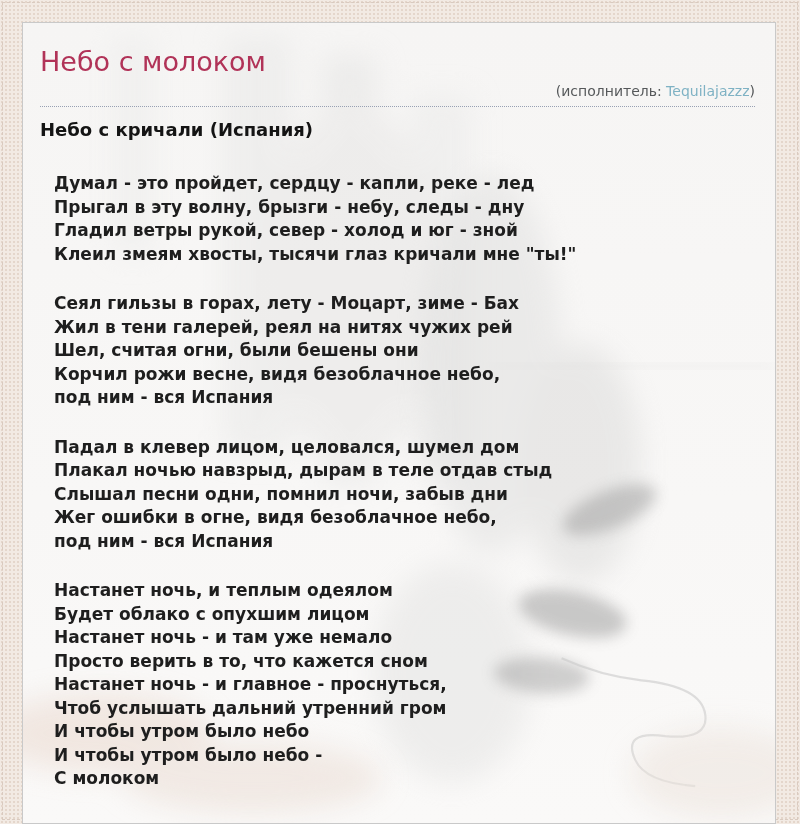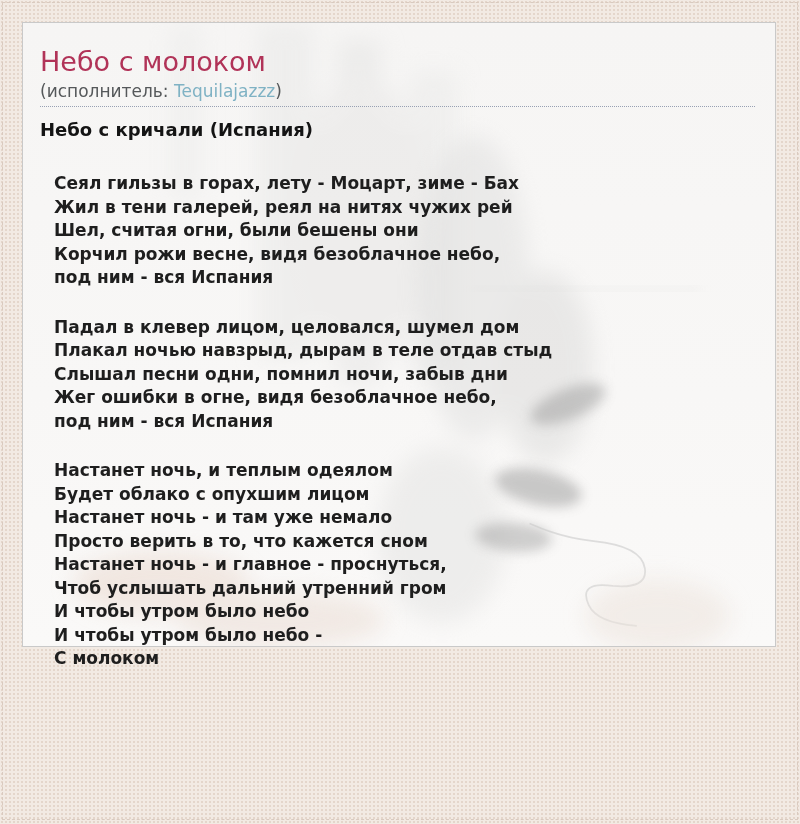--- a/index.html
+++ b/index.html
@@ -20,42 +20,43 @@
     background-color:var(--outer-bg);
     background-image:radial-gradient(circle,var(--outer-dot) 1px,rgba(0,0,0,0) 1.2px);
     background-size:4px 4px;
   }
   .outer-frame{
     position:absolute;left:2px;top:2px;right:2px;bottom:4px;
     border:1px dashed #d9cabf;
     pointer-events:none;
   }
   .card{
-    position:absolute;left:22px;top:22px;width:754px;height:625px;
+    position:absolute;left:22px;top:22px;width:754px;height:802px;
     border:1px solid var(--card-border);
     background:linear-gradient(180deg,#f6f5f4 0%,#f8f7f6 60%,#faf9f8 100%);
     box-sizing:border-box;
   }
   .photo{
     position:absolute;left:0;top:0;width:100%;height:100%;
     pointer-events:none;
   }
   .card-inner{
     position:relative;z-index:1;
     padding:23px 20px 0 17px;
   }
   .page-title{
     margin:0;
     font-size:27px;font-weight:normal;line-height:1.15;
     color:var(--title-color);
   }
   .artist-line{
     margin-top:4px;
-    font-size:17px;line-height:20px;
+    font-size:14px;line-height:20px;
     color:var(--muted-color);
+    text-align:right;
   }
   .artist-link{
     color:var(--link-color);text-decoration:none;cursor:pointer;
   }
   .dotted-sep{
     margin-top:5px;height:0;
     border-bottom:1px dotted var(--dotted-sep);
   }
   .song-header{
     margin:12px 0 0 0;
@@ -126,19 +127,20 @@
 
     <h1 class="page-title">Небо с молоком</h1>
 
     <div class="artist-line"><span>(исполнитель: </span><a class="artist-link">Tequilajazzz</a><span>)</span></div>
 
     <div class="dotted-sep"></div>
 
     <h2 class="song-header">Небо с кричали (Испания)</h2>
 
     <div class="lyrics">
+        <p class="stanza">Думал - это пройдет, сердцу - капли, реке - лед<br>Прыгал в эту волну, брызги - небу, следы - дну<br>Гладил ветры рукой, север - холод и юг - зной<br>Клеил змеям хвосты, тысячи глаз кричали мне "ты!"</p>
         <p class="stanza">Сеял гильзы в горах, лету - Моцарт, зиме - Бах<br>Жил в тени галерей, реял на нитях чужих рей<br>Шел, считая огни, были бешены они<br>Корчил рожи весне, видя безоблачное небо,<br>под ним - вся Испания</p>
         <p class="stanza">Падал в клевер лицом, целовался, шумел дом<br>Плакал ночью навзрыд, дырам в теле отдав стыд<br>Слышал песни одни, помнил ночи, забыв дни<br>Жег ошибки в огне, видя безоблачное небо,<br>под ним - вся Испания</p>
         <p class="stanza">Настанет ночь, и теплым одеялом<br>Будет облако с опухшим лицом<br>Настанет ночь - и там уже немало<br>Просто верить в то, что кажется сном<br>Настанет ночь - и главное - проснуться,<br>Чтоб услышать дальний утренний гром<br>И чтобы утром было небо<br>И чтобы утром было небо -<br>С молоком</p>
       </div>
 
   </div>
 </div>
 
 </body></html>

